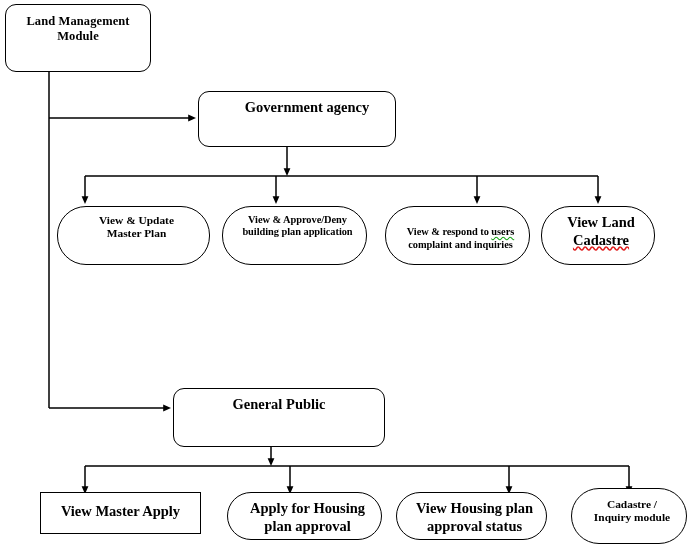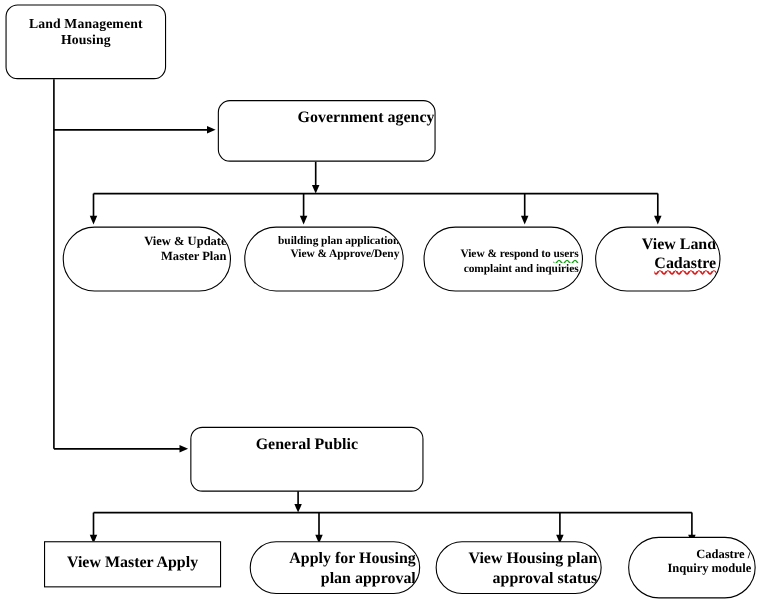--- a/index.html
+++ b/index.html
@@ -48,21 +48,21 @@
     font-size: 14.5px;
     padding-top: 7px;
   }
   .actor-root {
     font-size: 12.5px;
     padding-top: 9px;
     letter-spacing: 0.1px;
   }
   
   .leaf {
-    text-align: right;
+    text-align: center;
     padding: 7px 3px 0 9px;
     border-radius: 29px;
   }
   .leaf-sm { font-size: 10.4px; letter-spacing: -0.05px; }
   .leaf-md { font-size: 11.4px; }
   .leaf-lg { font-size: 14.5px; line-height: 1.22; }
   .leaf-center {
     text-align: center;
     padding: 10px 0 0 0;
     font-size: 14.5px;
@@ -107,35 +107,35 @@
       <path d="M85,466 L629,466"></path>
       <path d="M85,466 L85,490" marker-end="url(#ah)"></path>
       <path d="M290,466 L290,490" marker-end="url(#ah)"></path>
       <path d="M509,466 L509,490" marker-end="url(#ah)"></path>
       <path d="M629,466 L629,490" marker-end="url(#ah)"></path>
     </g>
   </svg>
 
   <div class="node rounded actor actor-root" style="left:5px; top:4px; width:146px; height:68px;">
     <span class="txt">Land Management</span>
-    <span class="txt">Housing</span>
+    <span class="txt">Module</span>
   </div>
 
-  <div class="node rounded actor" style="left:198px; top:91px; width:198px; height:56px; text-align:right; padding-left:20px;">
+  <div class="node rounded actor" style="left:198px; top:91px; width:198px; height:56px; text-align:center; padding-left:20px;">
     <span class="txt">Government agency</span>
   </div>
 
   <div class="node leaf leaf-md" style="left:57px; top:206px; width:153px; height:59px;">
     <span class="txt">View &amp; Update</span>
     <span class="txt">Master Plan</span>
   </div>
 
   <div class="node leaf leaf-sm" style="left:222px; top:206px; width:145px; height:59px;">
+    <span class="txt">View &amp; Approve/Deny</span>
     <span class="txt">building plan application</span>
-    <span class="txt">View &amp; Approve/Deny</span>
   </div>
 
   <div class="node leaf leaf-sm" style="left:385px; top:206px; width:145px; height:59px;">
     <span class="txt">
       <span>View &amp; respond to </span><span class="sq-green">users</span>
     </span>
     <span class="txt">complaint and inquiries</span>
   </div>
 
   <div class="node leaf leaf-lg" style="left:541px; top:206px; width:114px; height:59px;">

